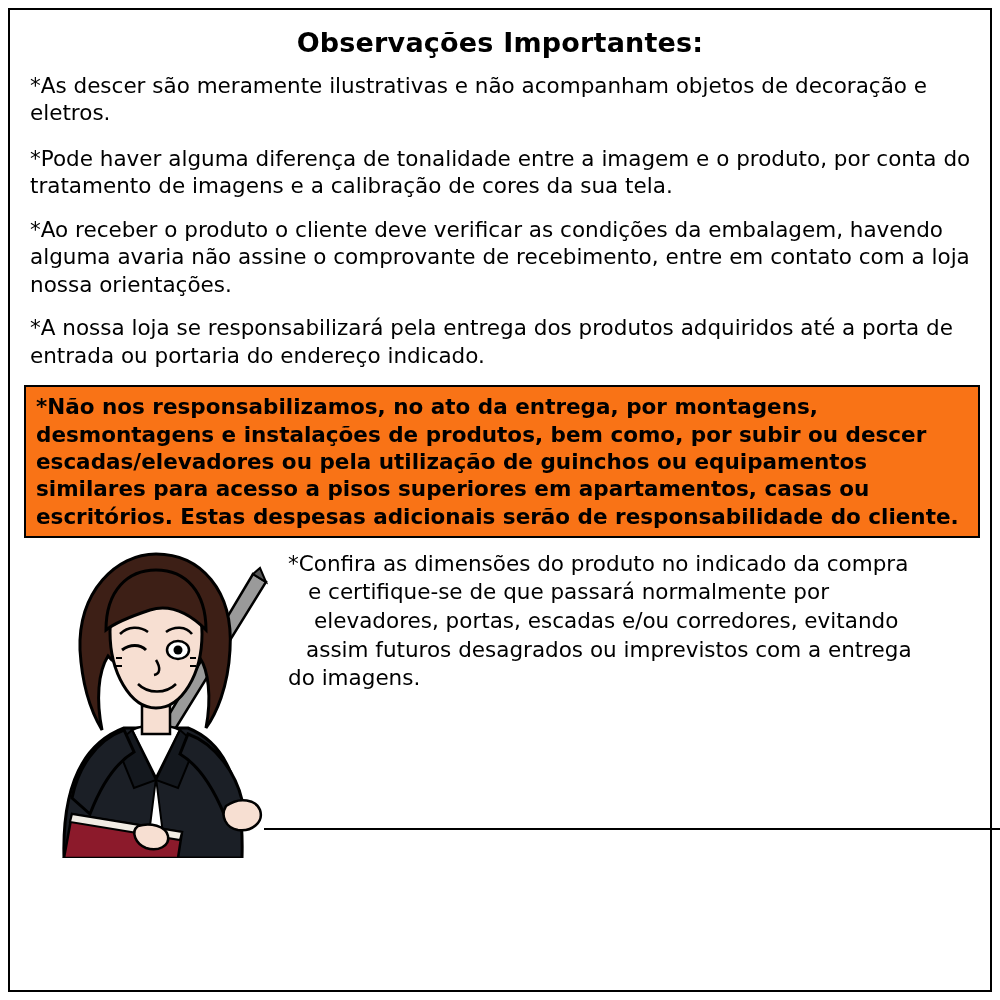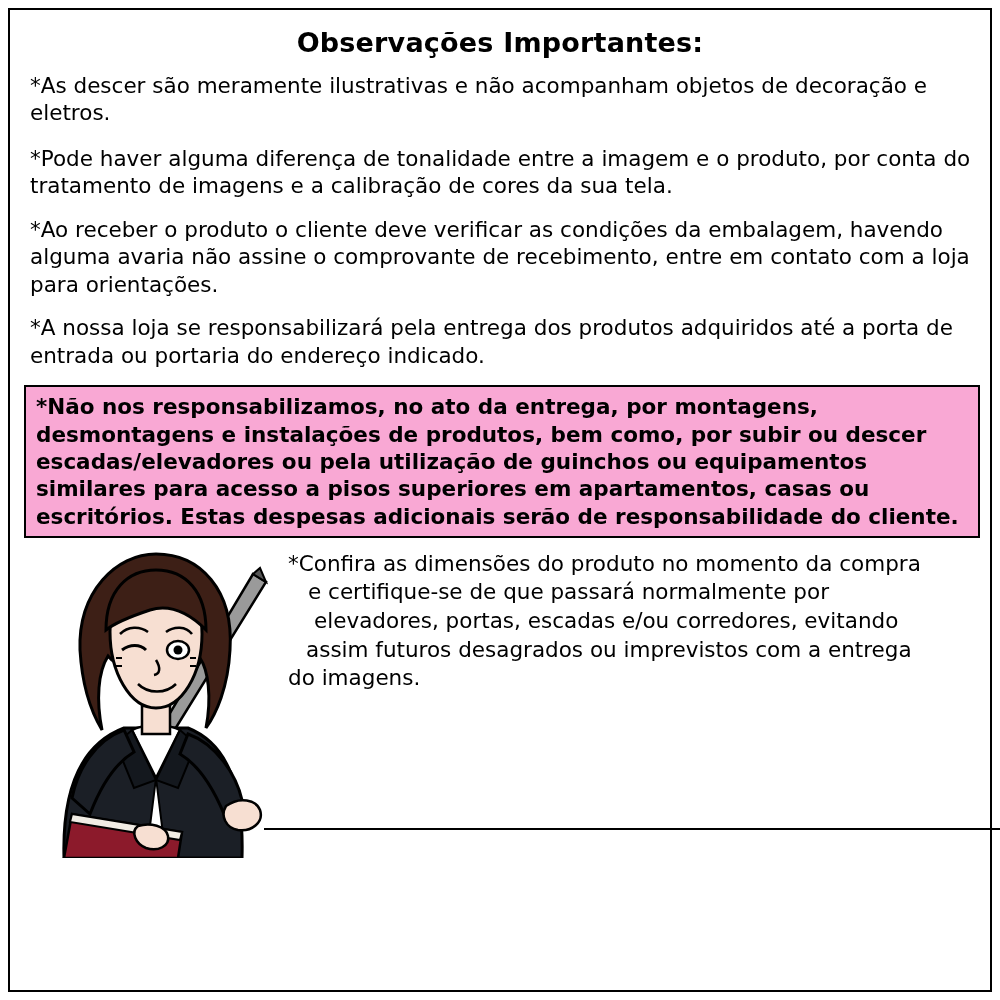--- a/index.html
+++ b/index.html
@@ -49,21 +49,21 @@
     font-size: 21.5px;
     line-height: 1.28;
     margin: 0 0 16px 0;
     padding: 0 4px 0 6px;
   }
   .note.first {
     margin-bottom: 18px;
   }
   .highlight-box {
     border: 2px solid #000000;
-    background: #f9a8d4;
+    background: #f97316;
     box-sizing: border-box;
     margin: 4px 0 0 0;
     padding: 6px 8px 6px 10px;
     width: 956px;
   }
   .highlight-box p {
     margin: 0;
     font-size: 21.5px;
     font-weight: bold;
     line-height: 1.27;
@@ -110,21 +110,21 @@
 
 <div id="page">
   <div class="frame"></div>
 
   <div class="content">
 
     <h1 class="title">Observações Importantes:</h1>
 
     <p class="note first">*As descer são meramente ilustrativas e não acompanham objetos de decoração e eletros.</p>
     <p class="note">*Pode haver alguma diferença de tonalidade entre a imagem e o produto, por conta do tratamento de imagens e a calibração de cores da sua tela.</p>
-    <p class="note">*Ao receber o produto o cliente deve verificar as condições da embalagem, havendo alguma avaria não assine o comprovante de recebimento, entre em contato com a loja para orientações.</p>
+    <p class="note">*Ao receber o produto o cliente deve verificar as condições da embalagem, havendo alguma avaria não assine o comprovante de recebimento, entre em contato com a loja nossa orientações.</p>
     <p class="note">*A nossa loja se responsabilizará pela entrega dos produtos adquiridos até a porta de entrada ou portaria do endereço indicado.</p>
 
     <div class="highlight-box">
       <p>*Não nos responsabilizamos, no ato da entrega, por montagens, desmontagens e instalações de produtos, bem como, por subir ou descer escadas/elevadores ou pela utilização de guinchos ou equipamentos similares para acesso a pisos superiores em apartamentos, casas ou escritórios. Estas despesas adicionais serão de responsabilidade do cliente.</p>
     </div>
 
     <div class="bottom">
 
       <div class="teacher">
         <svg viewBox="0 0 300 320" width="300" height="320" xmlns="http://www.w3.org/2000/svg">
@@ -180,21 +180,21 @@
           <path d="M118,146 C128,156 146,156 156,146" fill="none" stroke="#000" stroke-width="2.5"></path>
 
           <path d="M96,120 L102,120" stroke="#000" stroke-width="2"></path>
           <path d="M96,128 L102,128" stroke="#000" stroke-width="2"></path>
           <path d="M170,120 L176,120" stroke="#000" stroke-width="2"></path>
           <path d="M170,128 L176,128" stroke="#000" stroke-width="2"></path>
         </svg>
       </div>
 
       <div class="final-note">
-        <div class="l1">*Confira as dimensões do produto no momento da compra</div>
+        <div class="l1">*Confira as dimensões do produto no indicado da compra</div>
         <div class="l2">e certifique-se de que passará normalmente por</div>
         <div class="l3">elevadores, portas, escadas e/ou corredores, evitando</div>
         <div class="l4">assim futuros desagrados ou imprevistos com a entrega</div>
         <div class="l5">do imagens.</div>
       </div>
 
       <div class="baseline"></div>
     </div>
   </div>
 </div>

